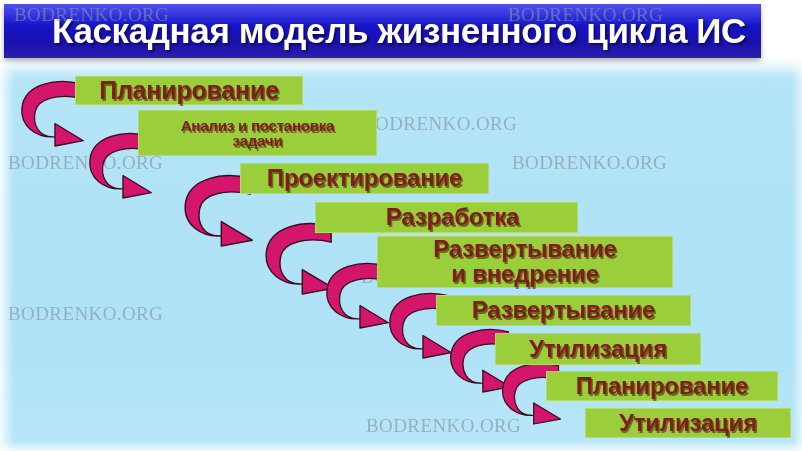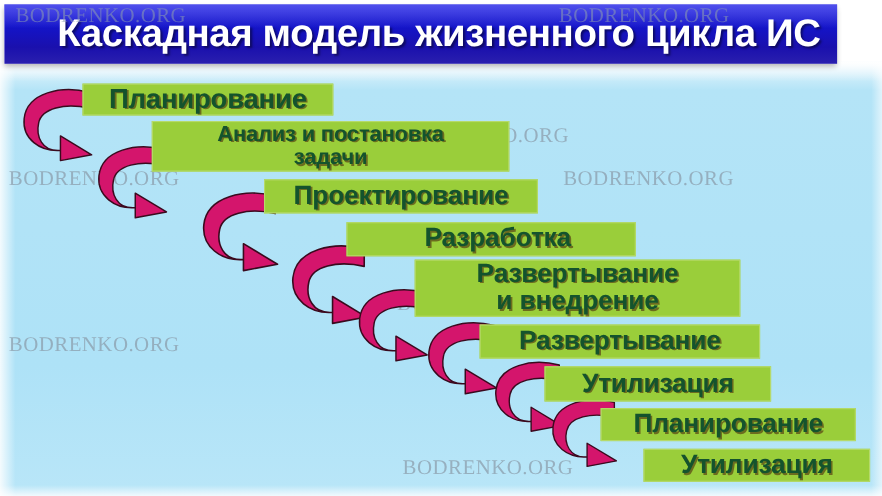--- a/index.html
+++ b/index.html
@@ -95,21 +95,21 @@
   
   .stage {
     position: absolute;
     background: #9ace3a;
     border: 1px solid #b6da6a;
     box-sizing: border-box;
     display: flex;
     align-items: center;
     justify-content: center;
     text-align: center;
-    color: #14532d;
+    color: #7f1d1d;
     font-weight: bold;
     line-height: 1.03;
     letter-spacing: -0.2px;
     text-shadow: 1.5px 1.5px 0 rgba(70,25,10,0.55);
     white-space: pre-line;
   }
 
   
   .arrow { position: absolute; }
   .arrow svg { display: block; overflow: visible; }
@@ -177,21 +177,21 @@
         </svg>
       </div>
       <div class="arrow" style="left: 495px; top: 362px; width: 70px; height: 62px;">
         <svg viewBox="0 0 100 100" width="70" height="62">
           <path d="M 96 6 C 58 -4, 10 6, 6 42 C 3 70, 28 88, 56 86 L 56 66 L 99 92 L 56 100 L 56 86 C 30 88, 22 66, 26 48 C 30 28, 62 20, 96 28 Z" fill="#d4156c" stroke="#3a0a1e" stroke-width="2" stroke-linejoin="round"></path>
         </svg>
       </div>
     </div>
   <div id="stage-layer">
       <div class="stage" style="left: 75px; top: 76px; width: 228px; height: 29px; font-size: 25px;">Планирование</div>
-      <div class="stage" style="left: 138px; top: 110px; width: 325px; height: 46px; font-size: 20px;">Анализ и постановка
+      <div class="stage" style="left: 138px; top: 110px; width: 239px; height: 46px; font-size: 15px;">Анализ и постановка
 задачи</div>
       <div class="stage" style="left: 240px; top: 163px; width: 249px; height: 31px; font-size: 24px; text-align: right;">Проектирование</div>
       <div class="stage" style="left: 315px; top: 202px; width: 263px; height: 31px; font-size: 24px; padding-left: 12px;">Разработка</div>
       <div class="stage" style="left: 377px; top: 236px; width: 296px; height: 52px; font-size: 24px;">Развертывание
 и внедрение</div>
       <div class="stage" style="left: 436px; top: 295px; width: 255px; height: 31px; font-size: 24px;">Развертывание</div>
       <div class="stage" style="left: 495px; top: 333px; width: 206px; height: 32px; font-size: 24px;">Утилизация</div>
       <div class="stage" style="left: 546px; top: 371px; width: 232px; height: 30px; font-size: 24px;">Планирование</div>
       <div class="stage" style="left: 585px; top: 408px; width: 206px; height: 30px; font-size: 24px;">Утилизация</div>
     </div>

